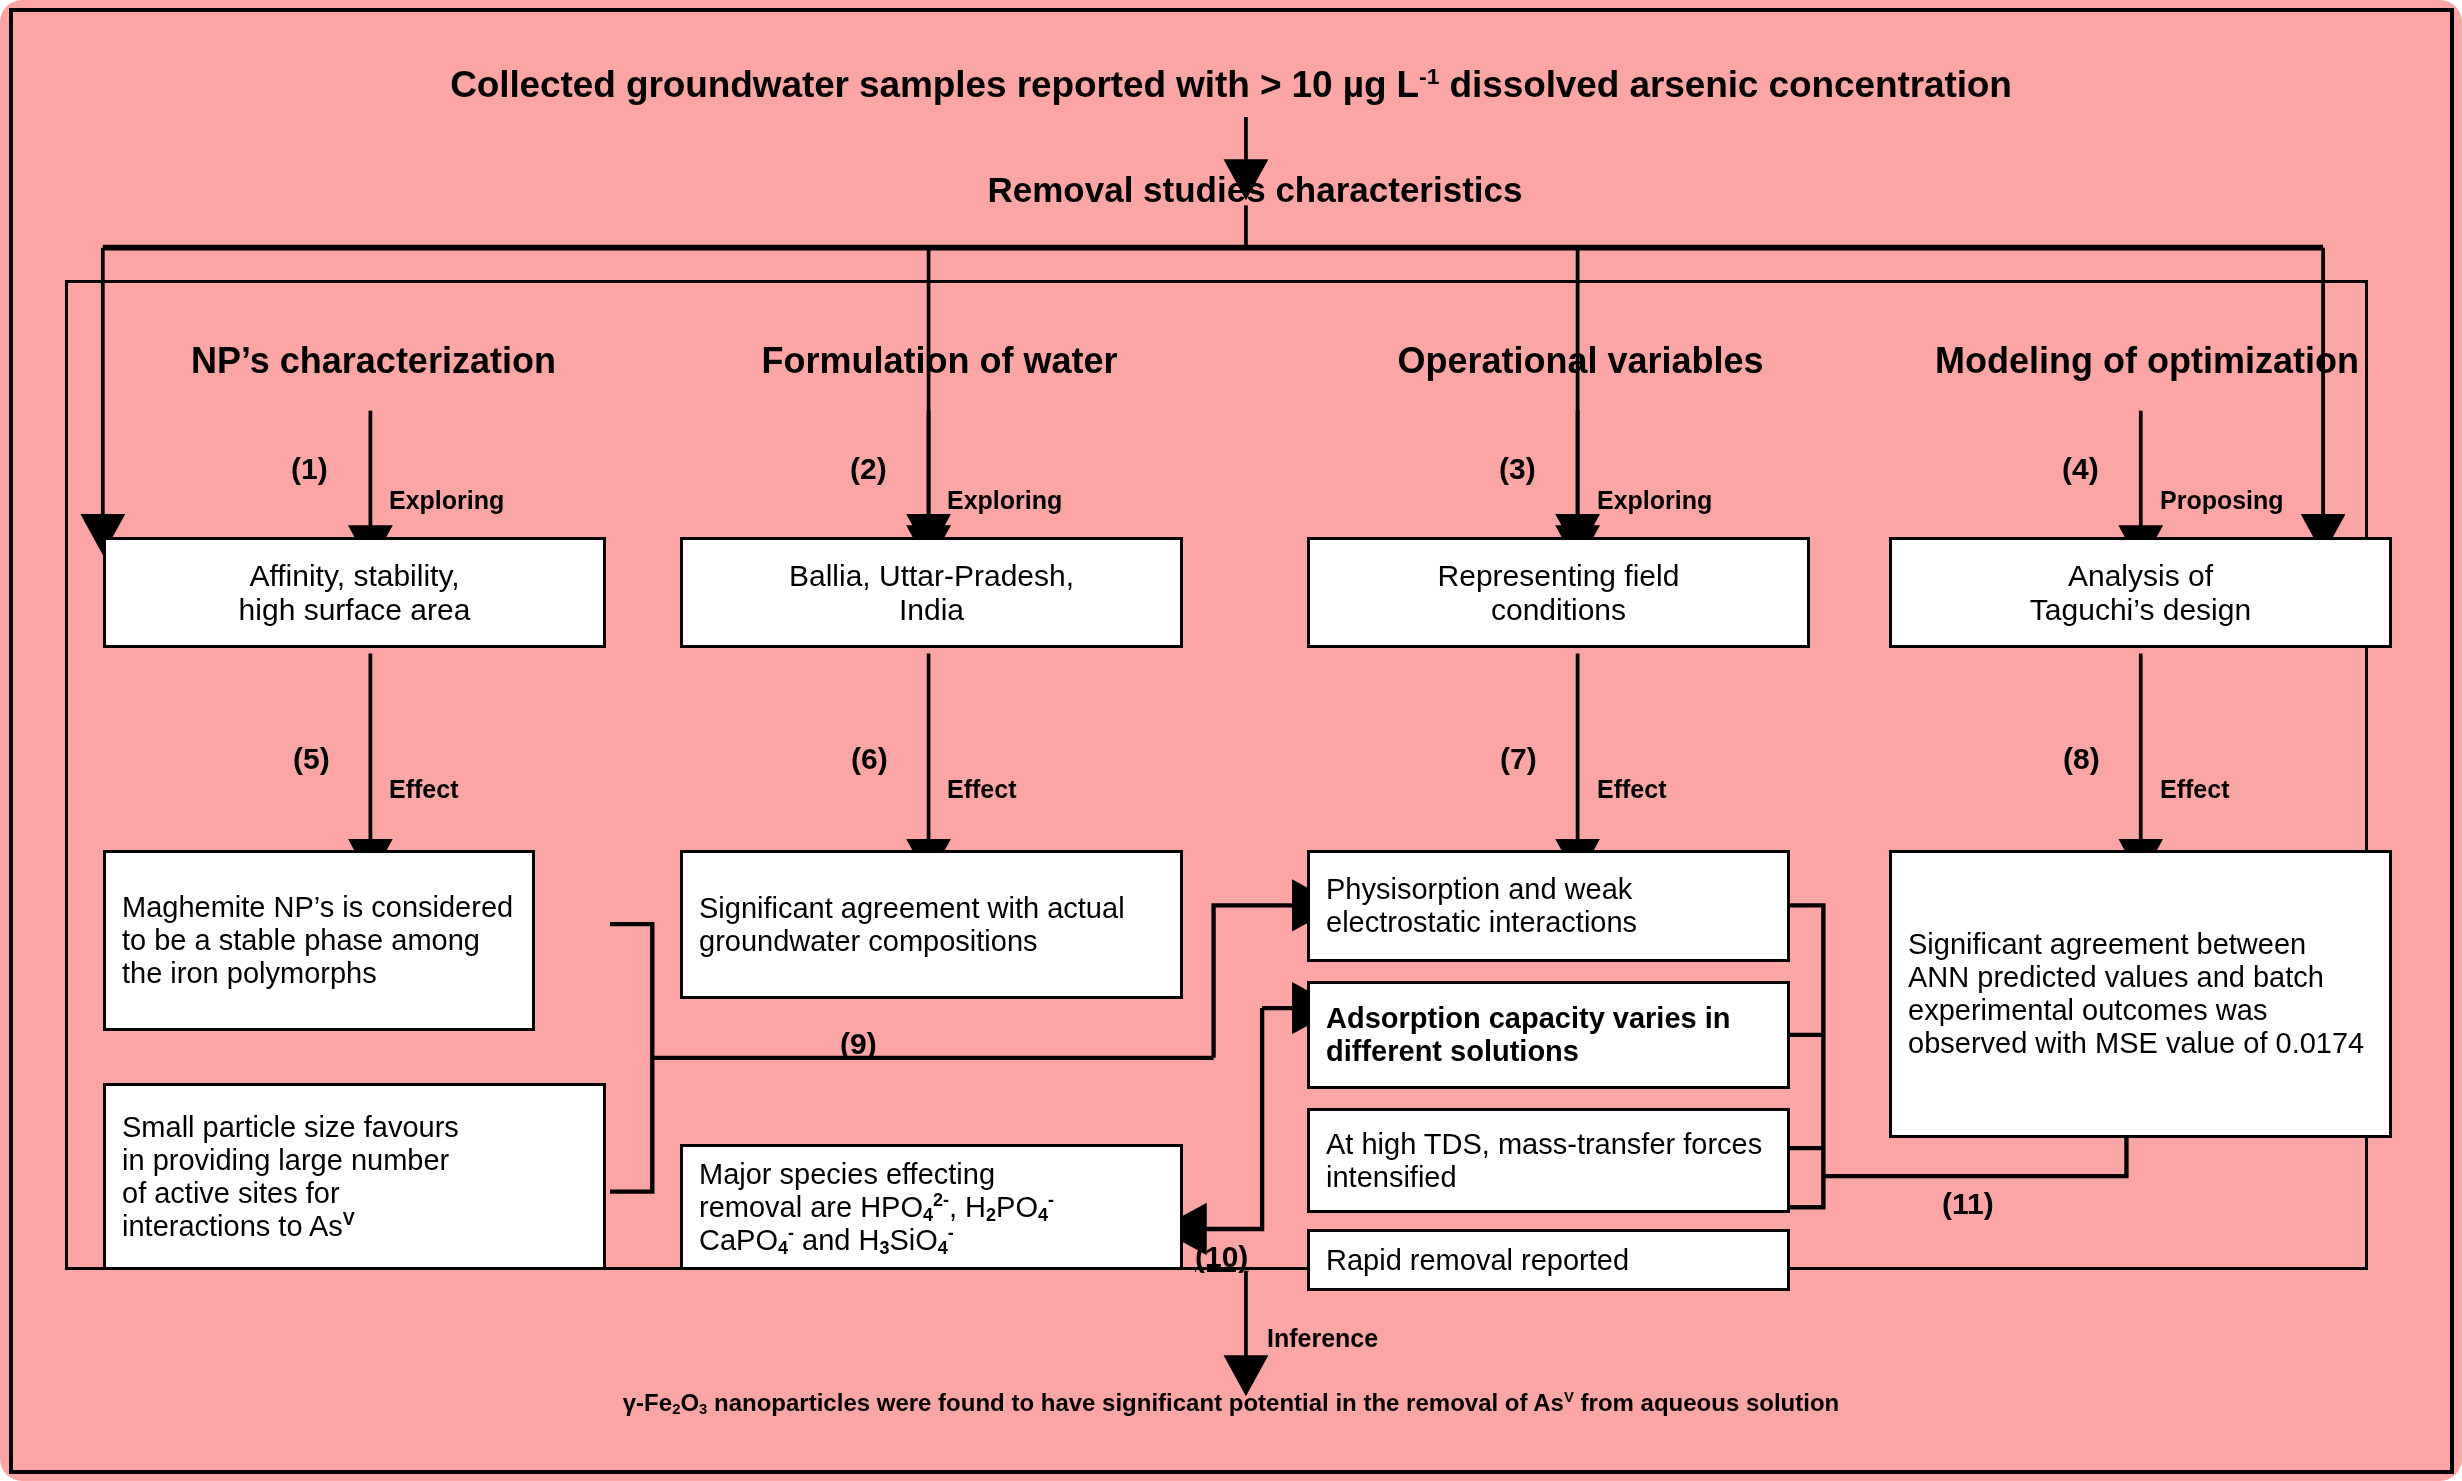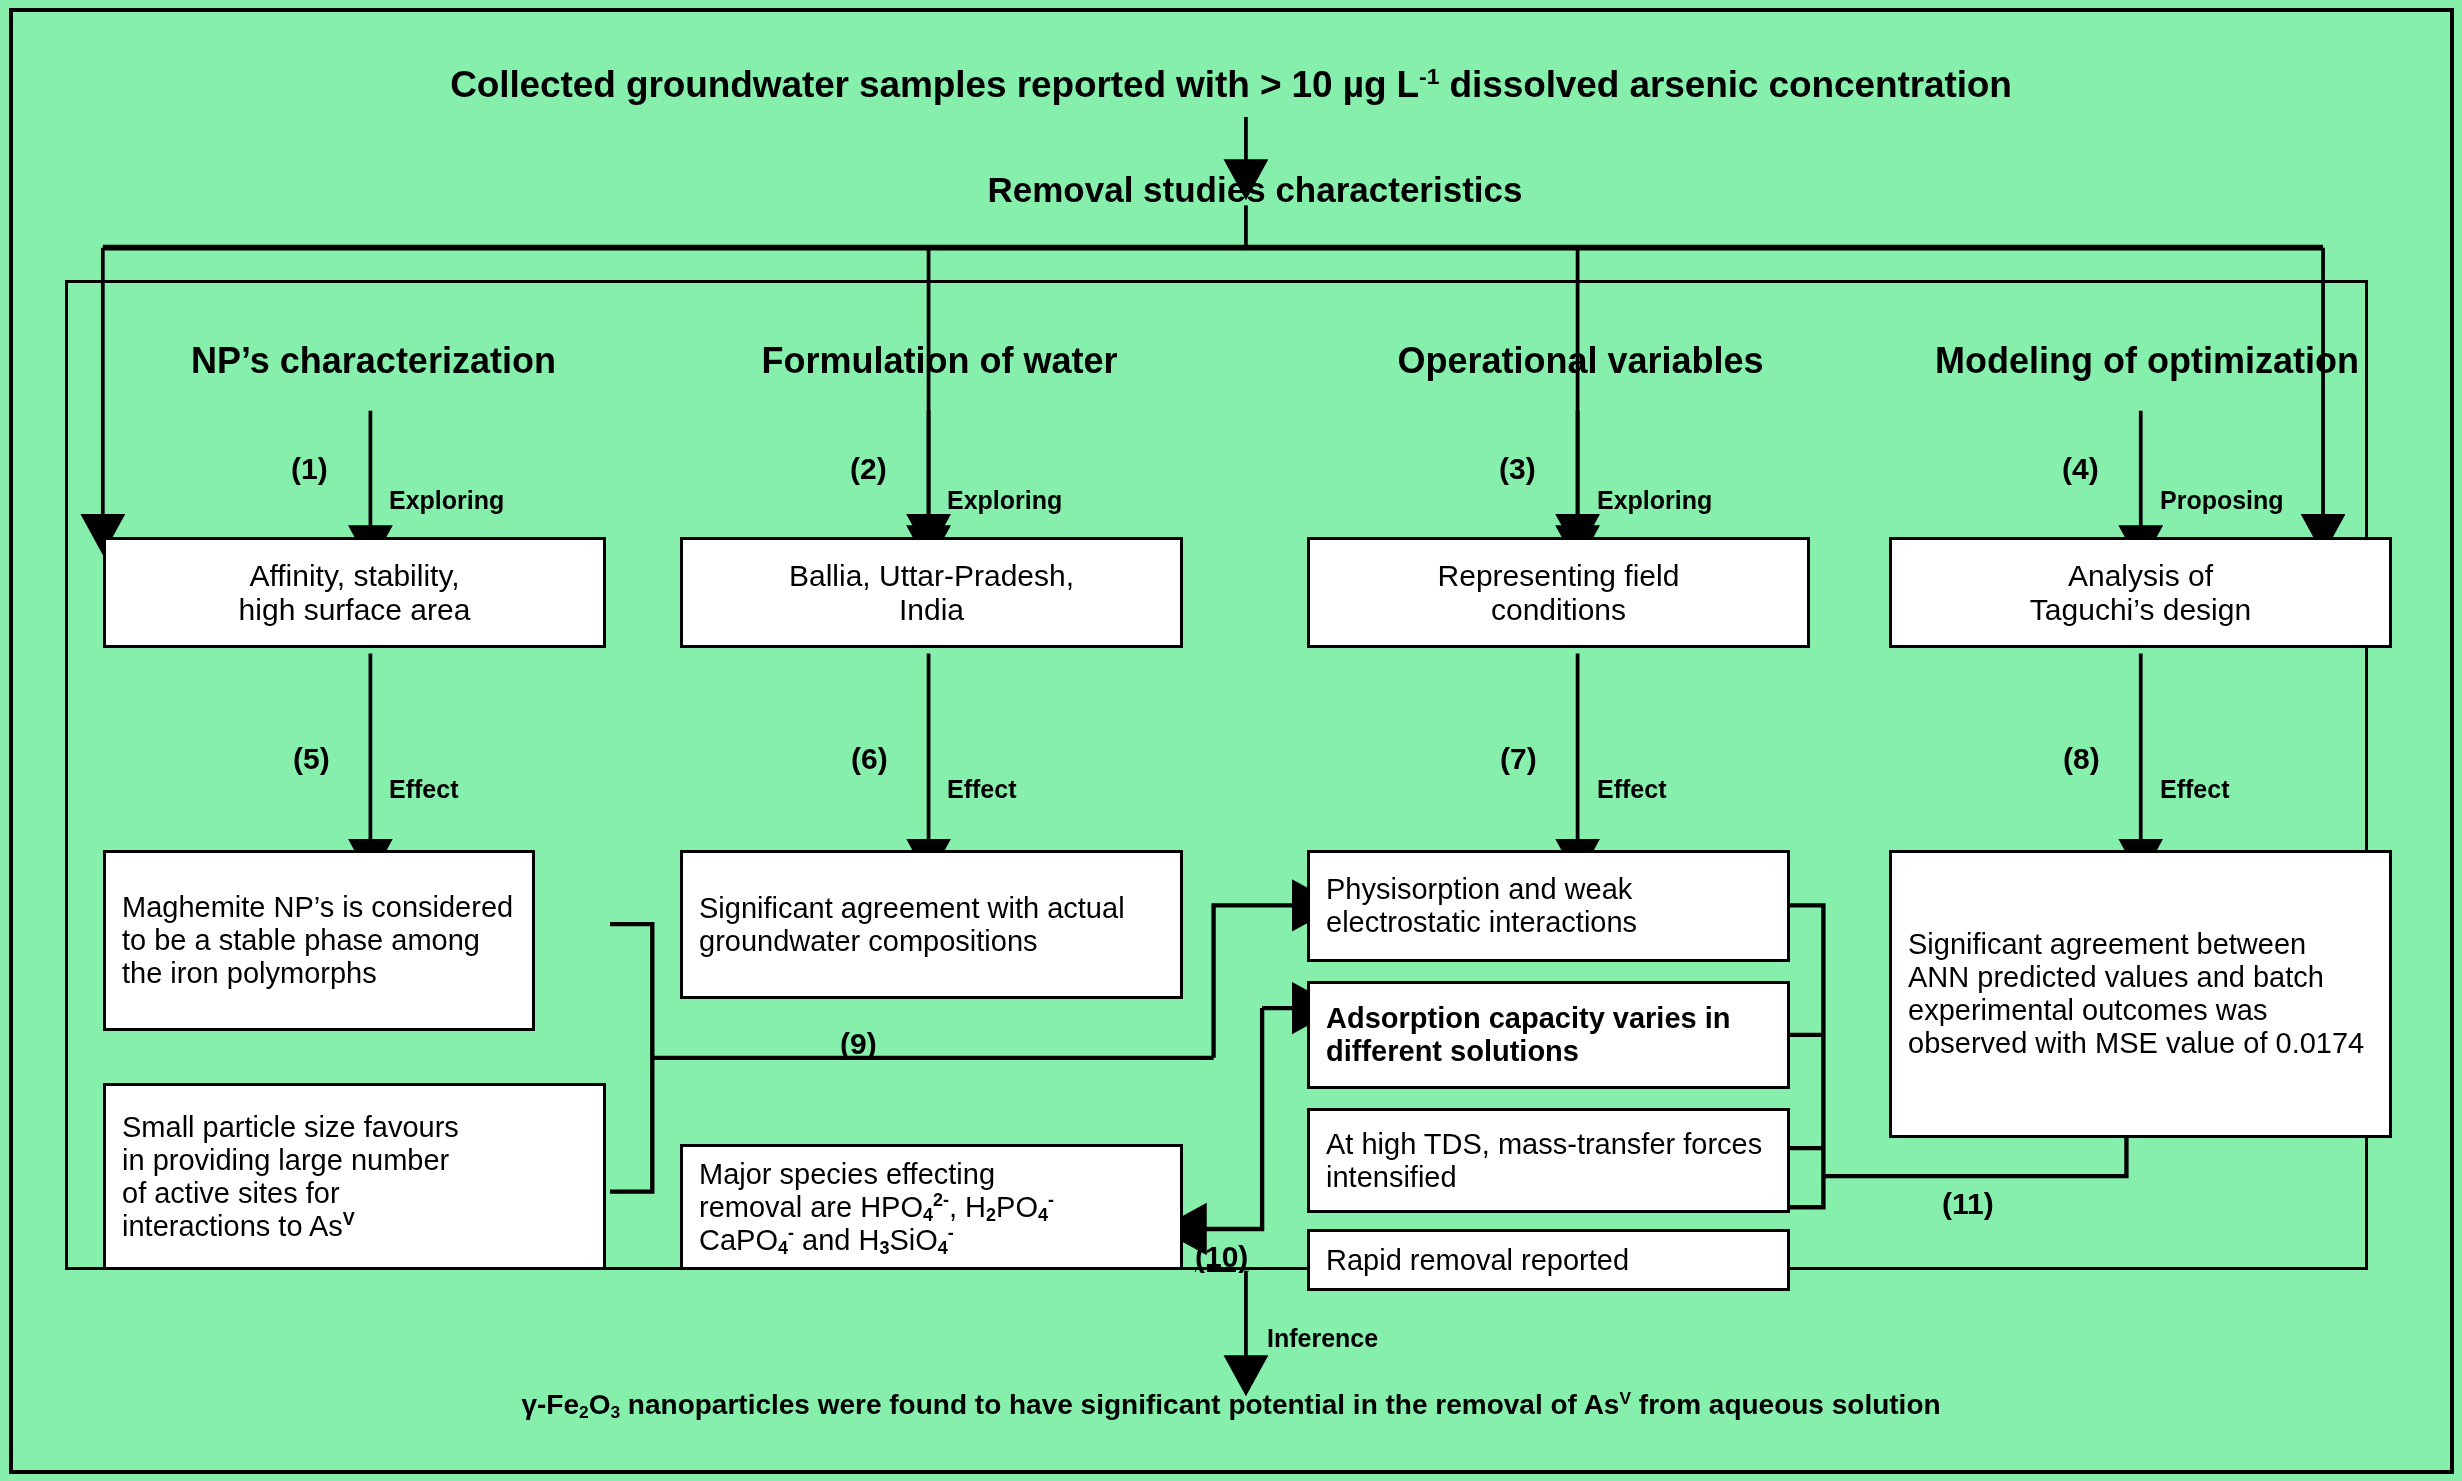--- a/index.html
+++ b/index.html
@@ -1,31 +1,31 @@
 <!DOCTYPE html>
 <html style="font-size:10px"><head>
 <meta charset="utf-8">
 <style>
   html,body{margin:0;padding:0;background:#ffffff;}
   body{font-family:"Liberation Sans",sans-serif;}
-  #page{position:relative;width:2462px;height:1481px;background:#86efac;overflow:hidden;}
+  #page{position:relative;width:2462px;height:1481px;background:#fca5a5;overflow:hidden;border-radius:22px;}
   #wires{position:absolute;left:0;top:0;width:2462px;height:1481px;pointer-events:none;}
   .tx{position:absolute;color:#000;font-weight:bold;line-height:1.22;}
   .ctr{text-align:center;}
   .lft{text-align:left;}
   .box{position:absolute;background:#ffffff;border:3.1px solid #000;box-sizing:border-box;display:flex;align-items:center;}
   .box .inner{width:100%;padding:0 16px;box-sizing:border-box;}
   .title-top{font-size:37px;letter-spacing:-0.1px;}
   .sub-top{font-size:35px;}
   .colhead{font-size:36px;}
   .numlbl{font-size:30px;}
   .edgelbl{font-size:25px;margin-top:28px;}
   .boxtxt{font-size:29px;}
   .boxtxt-c{font-size:30px;}
-  .concl{font-size:28px;}
+  .concl{font-size:24px;}
   sup{font-size:0.62em;vertical-align:super;line-height:0;font-weight:bold;}
   sub{font-size:0.62em;vertical-align:-0.22em;line-height:0;font-weight:bold;}
   .outer-frame{position:absolute;left:8.7px;top:7.5px;width:2445px;height:1466px;border:4.4px solid #000;box-sizing:border-box;}
   .inner-frame{position:absolute;left:65px;top:280px;width:2303px;height:990px;border:3.1px solid #000;box-sizing:border-box;}
 </style>
 </head>
 <body>
 
 <div id="page">
 

